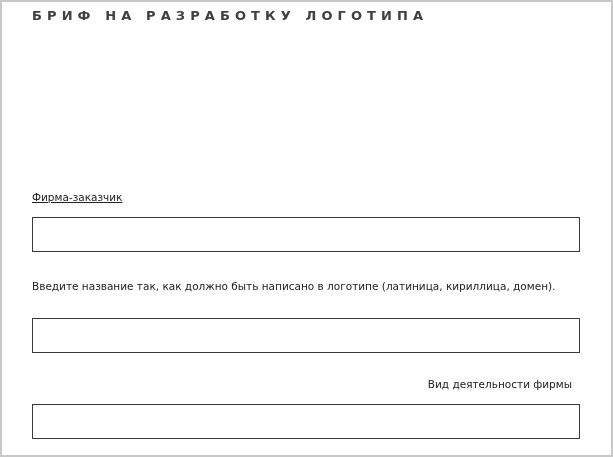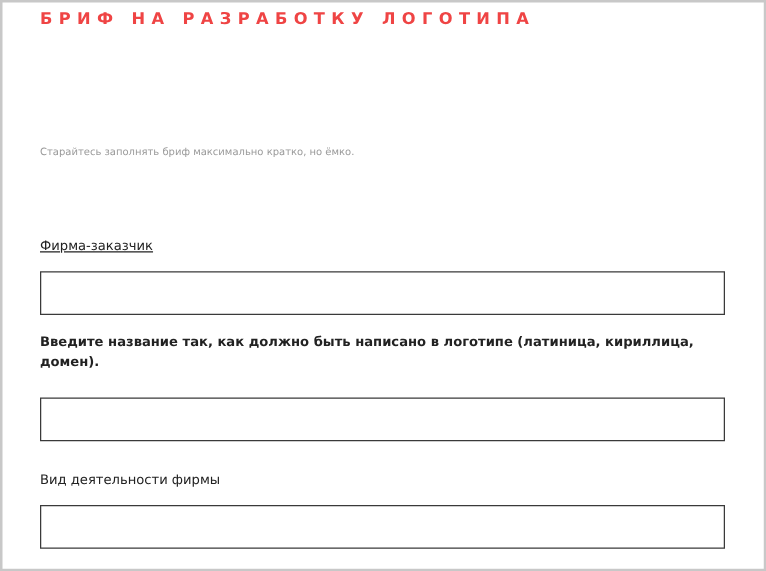--- a/index.html
+++ b/index.html
@@ -24,21 +24,21 @@
       border: 2px solid #c8c8c8;
       background: #ffffff;
     }
     .page-title {
       position: absolute;
       left: 30px;
       top: 6px;
       font-size: 13px;
       font-weight: bold;
       letter-spacing: 5.1px;
-      color: #ef4444;
+      color: #404040;
       white-space: nowrap;
       line-height: 16px;
     }
     .section-title {
       position: absolute;
       left: 30px;
       top: 88px;
       font-size: 11px;
       font-weight: bold;
       color: #000000;
@@ -78,24 +78,23 @@
     }
   </style>
 </head>
 <body>
 
 <div class="frame">
 
   <div class="page-title">БРИФ НА РАЗРАБОТКУ ЛОГОТИПА</div>
 
 
-  <div class="section-subtitle">Старайтесь заполнять бриф максимально кратко, но ёмко.</div>
 
   <label class="field-label" style="top: 187px; text-decoration: underline;">Фирма-заказчик</label>
   <input class="field-input" style="top: 215px;" type="text" value="">
 
-  <label class="field-label" style="top: 264px; font-weight: bold;">Введите название так, как должно быть написано в логотипе (латиница, кириллица, домен).</label>
+  <label class="field-label" style="top: 276px;">Введите название так, как должно быть написано в логотипе (латиница, кириллица, домен).</label>
   <input class="field-input" style="top: 316px;" type="text" value="">
 
-  <label class="field-label" style="top: 374px;">Вид деятельности фирмы</label>
+  <label class="field-label" style="top: 374px; text-align: right;">Вид деятельности фирмы</label>
   <input class="field-input" style="top: 402px;" type="text" value="">
 
 </div>
 
 </body></html>

